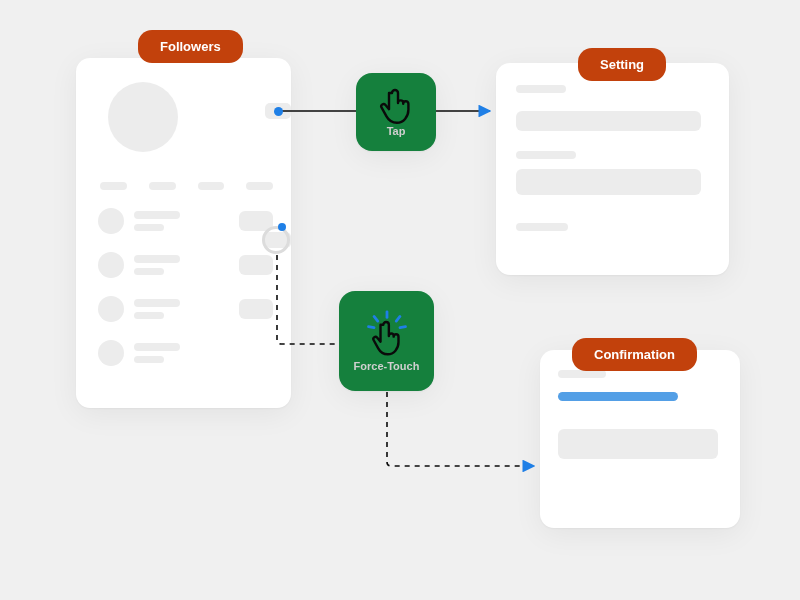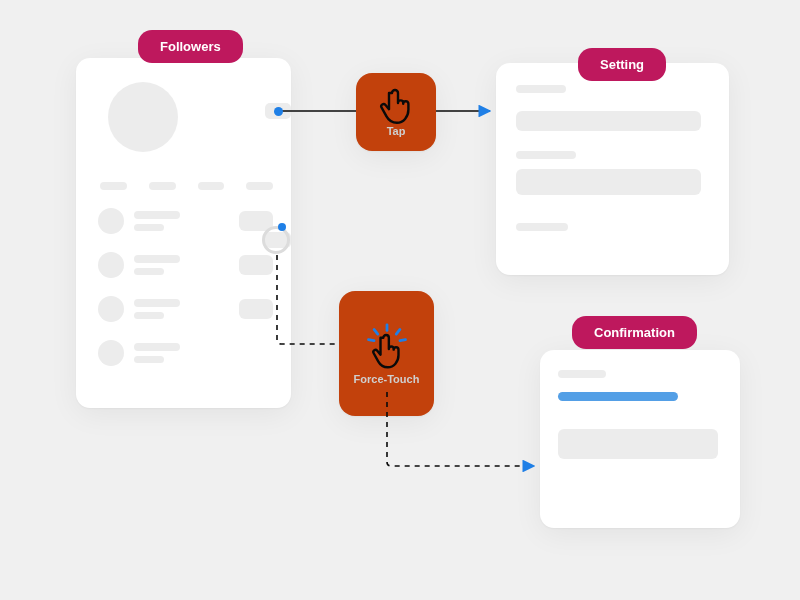--- a/index.html
+++ b/index.html
@@ -10,21 +10,21 @@
     background: #f0f0f0;
     font-family: -apple-system, BlinkMacSystemFont, "Segoe UI", sans-serif;
     position: relative;
     overflow: hidden;
   }
   .stage { position: relative; width: 800px; height: 600px; }
 
   
   .pill {
     position: absolute;
-    background: #be185d;
+    background: #c2410c;
     color: #fff;
     font-size: 13px;
     font-weight: 600;
     padding: 9px 22px;
     border-radius: 14px;
     z-index: 10;
   }
 
   
   .card {
@@ -33,32 +33,32 @@
     border-radius: 14px;
     box-shadow: 0 6px 30px rgba(0,0,0,0.06), 0 1px 2px rgba(0,0,0,0.04);
   }
   .followers-card { left: 76px; top: 58px; width: 215px; height: 350px; padding: 18px 18px 10px 18px; }
   .setting-card   { left: 496px; top: 63px; width: 233px; height: 212px; padding: 22px 20px; }
   .confirm-card   { left: 540px; top: 350px; width: 200px; height: 178px; padding: 20px 18px; }
 
   
   .gesture {
     position: absolute;
-    background: #c2410c;
+    background: #15803d;
     border-radius: 16px;
     box-shadow: 0 6px 30px rgba(0,0,0,0.06), 0 1px 2px rgba(0,0,0,0.04);
     display: flex;
     flex-direction: column;
     align-items: center;
     justify-content: center;
     gap: 0;
   }
   .gesture .gesture-label { color: #cfcfcf; font-size: 11px; font-weight: 600; }
   .tap-badge   { left: 356px; top: 73px;  width: 80px; height: 78px; }
-  .force-badge { left: 339px; top: 291px; width: 95px; height: 125px; }
+  .force-badge { left: 339px; top: 291px; width: 95px; height: 100px; }
 
   
   .sk { background: #ececec; border-radius: 6px; }
   .avatar { width: 70px; height: 70px; border-radius: 50%; background: #ececec; margin: 6px 0 4px 14px; }
   .stats { display: flex; gap: 22px; margin: 30px 0 18px 6px; }
   .stats .sk { width: 28px; height: 8px; border-radius: 4px; }
   .row { display: flex; align-items: center; gap: 10px; margin: 0 0 18px 4px; }
   .row .circ { width: 26px; height: 26px; border-radius: 50%; background: #ececec; }
   .row .txts { display: flex; flex-direction: column; gap: 5px; }
   .row .txts .sk:first-child { width: 46px; height: 8px; border-radius: 4px; }
@@ -134,21 +134,21 @@
 
     <line x1="282" y1="111" x2="356" y2="111" stroke="#0a0a0a" stroke-width="1.6"></line>
     <line x1="436" y1="111" x2="490" y2="111" stroke="#0a0a0a" stroke-width="1.6" marker-end="url(#arrow-blue)"></line>
 
     <path d="M 277 255 L 277 340 Q 277 344 281 344 L 339 344" fill="none" stroke="#0a0a0a" stroke-width="1.6" stroke-dasharray="5 5"></path>
     <path d="M 387 392 L 387 462 Q 387 466 391 466 L 534 466" fill="none" stroke="#0a0a0a" stroke-width="1.6" stroke-dasharray="5 5" marker-end="url(#arrow-blue)"></path>
   </svg>
 
   <div class="pill" style="left:138px; top:30px;">Followers</div>
   <div class="pill" style="left:578px; top:48px;">Setting</div>
-  <div class="pill" style="left:572px; top:316px;">Confirmation</div>
+  <div class="pill" style="left:572px; top:338px;">Confirmation</div>
 
   <div class="card followers-card">
     <div class="avatar"></div>
     <div class="stats">
       <div class="sk"></div>
       <div class="sk"></div>
       <div class="sk"></div>
       <div class="sk"></div>
     </div>
     <div class="row">

